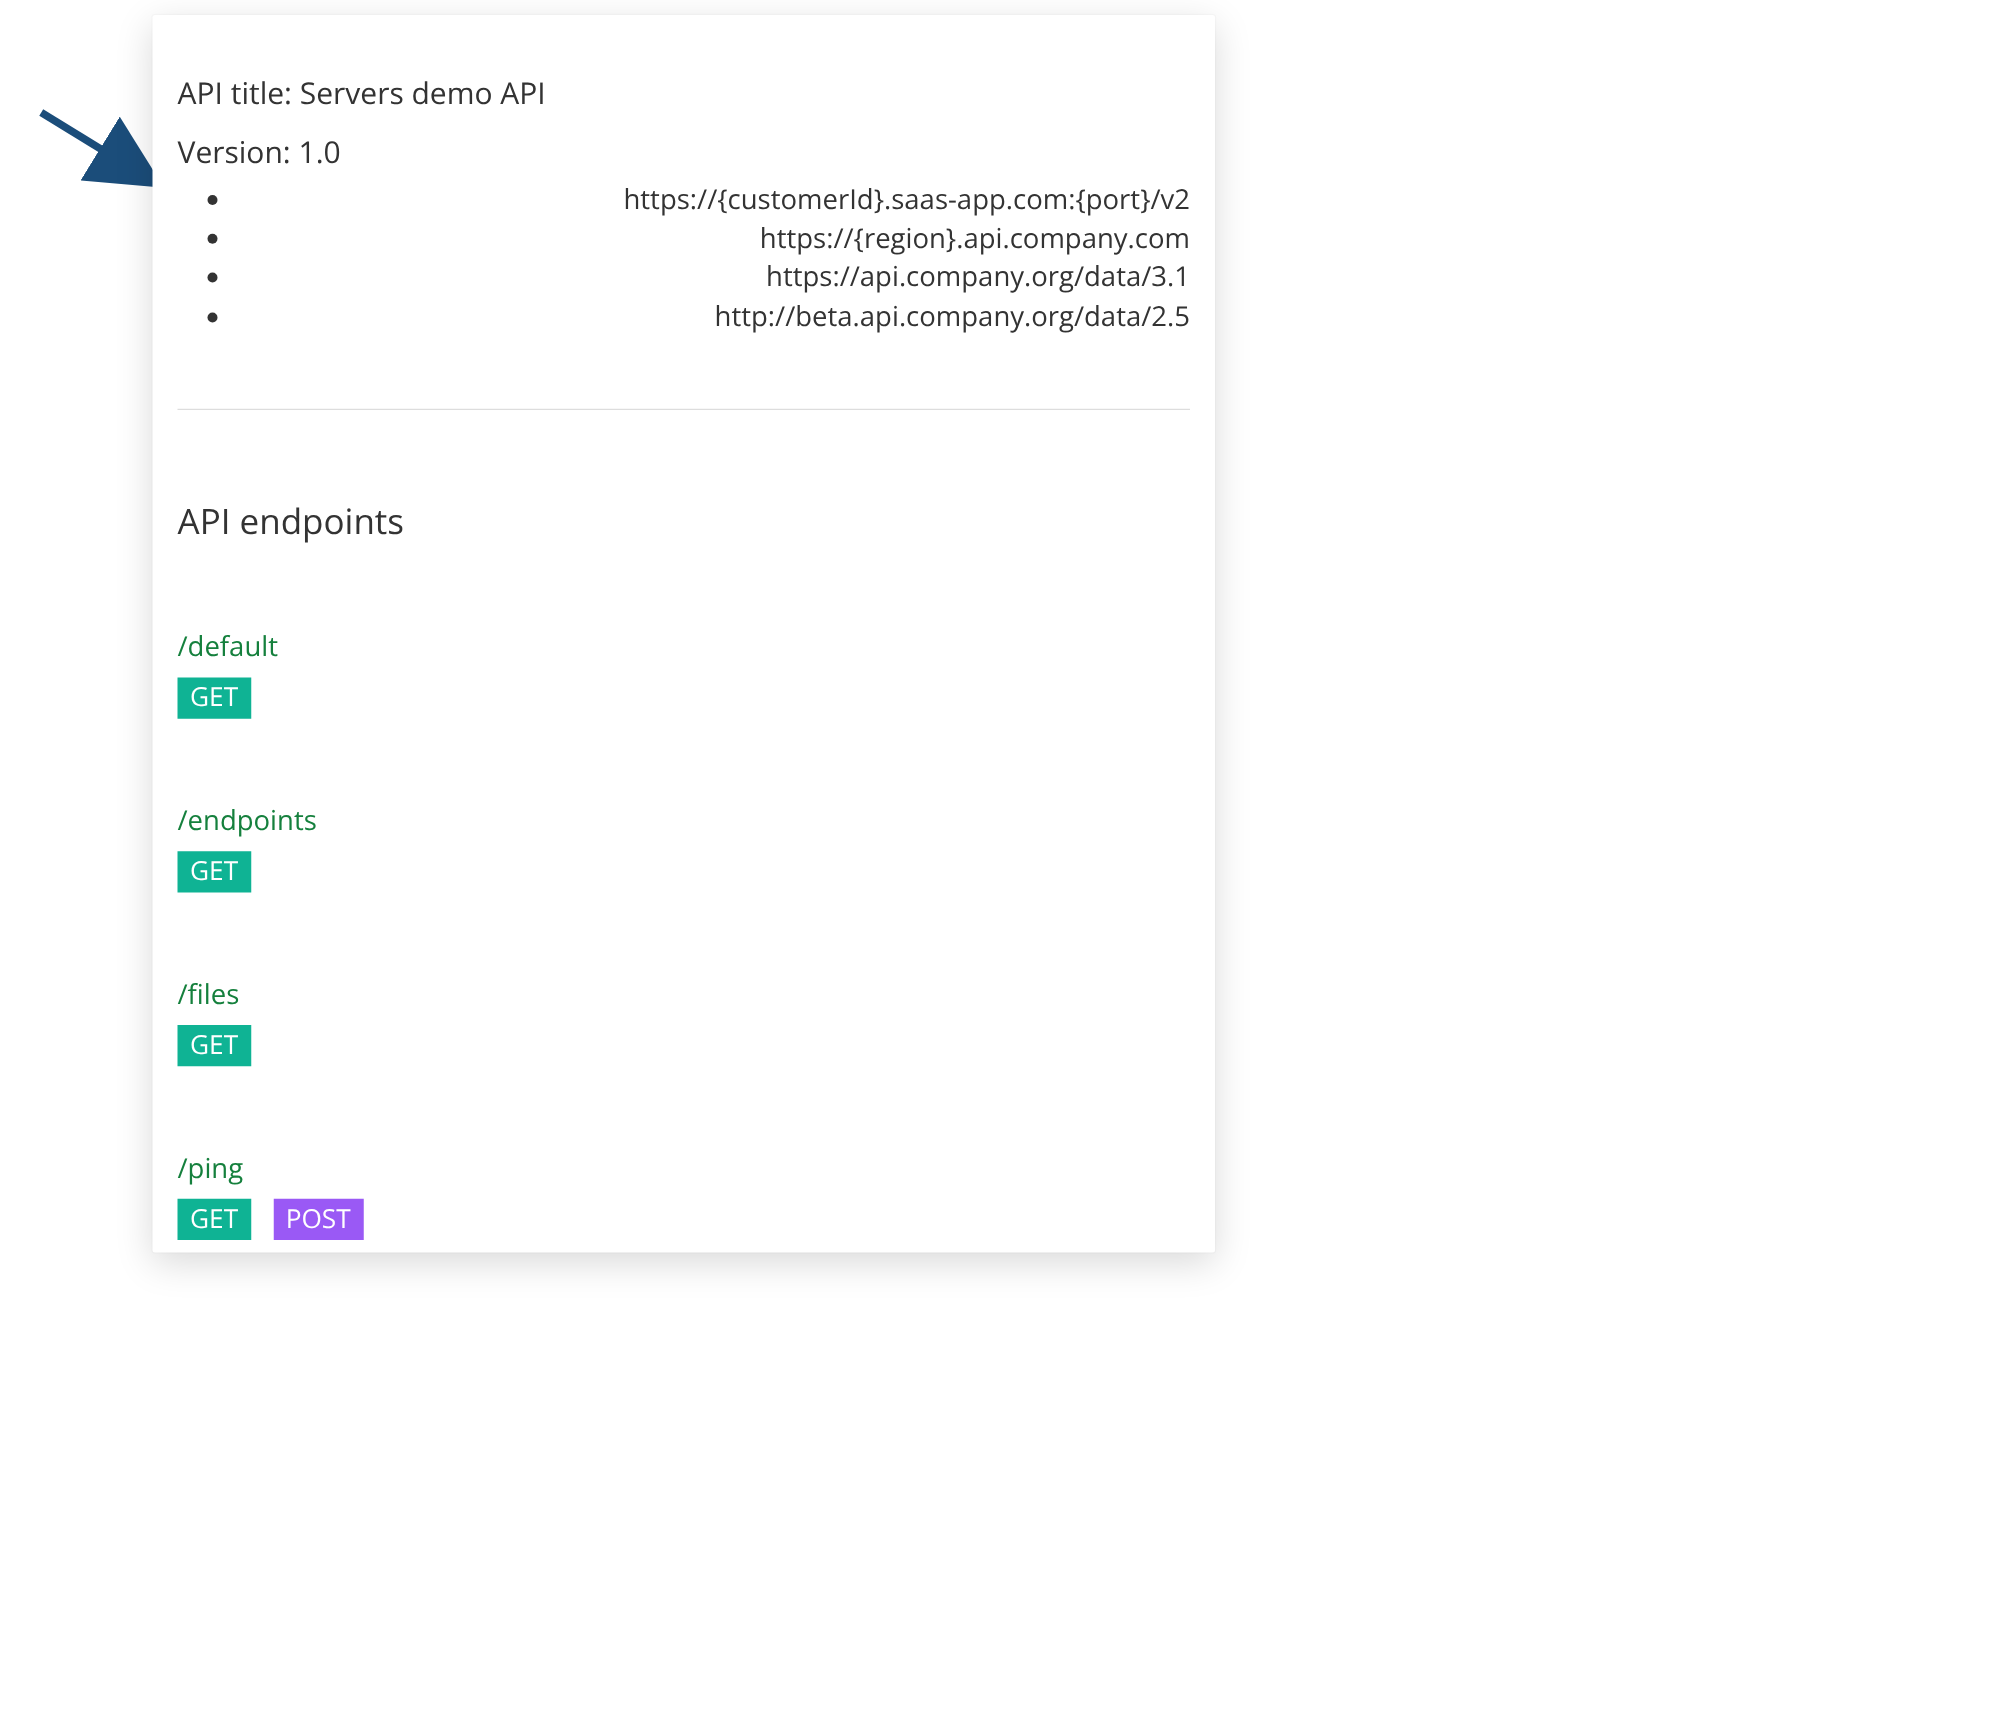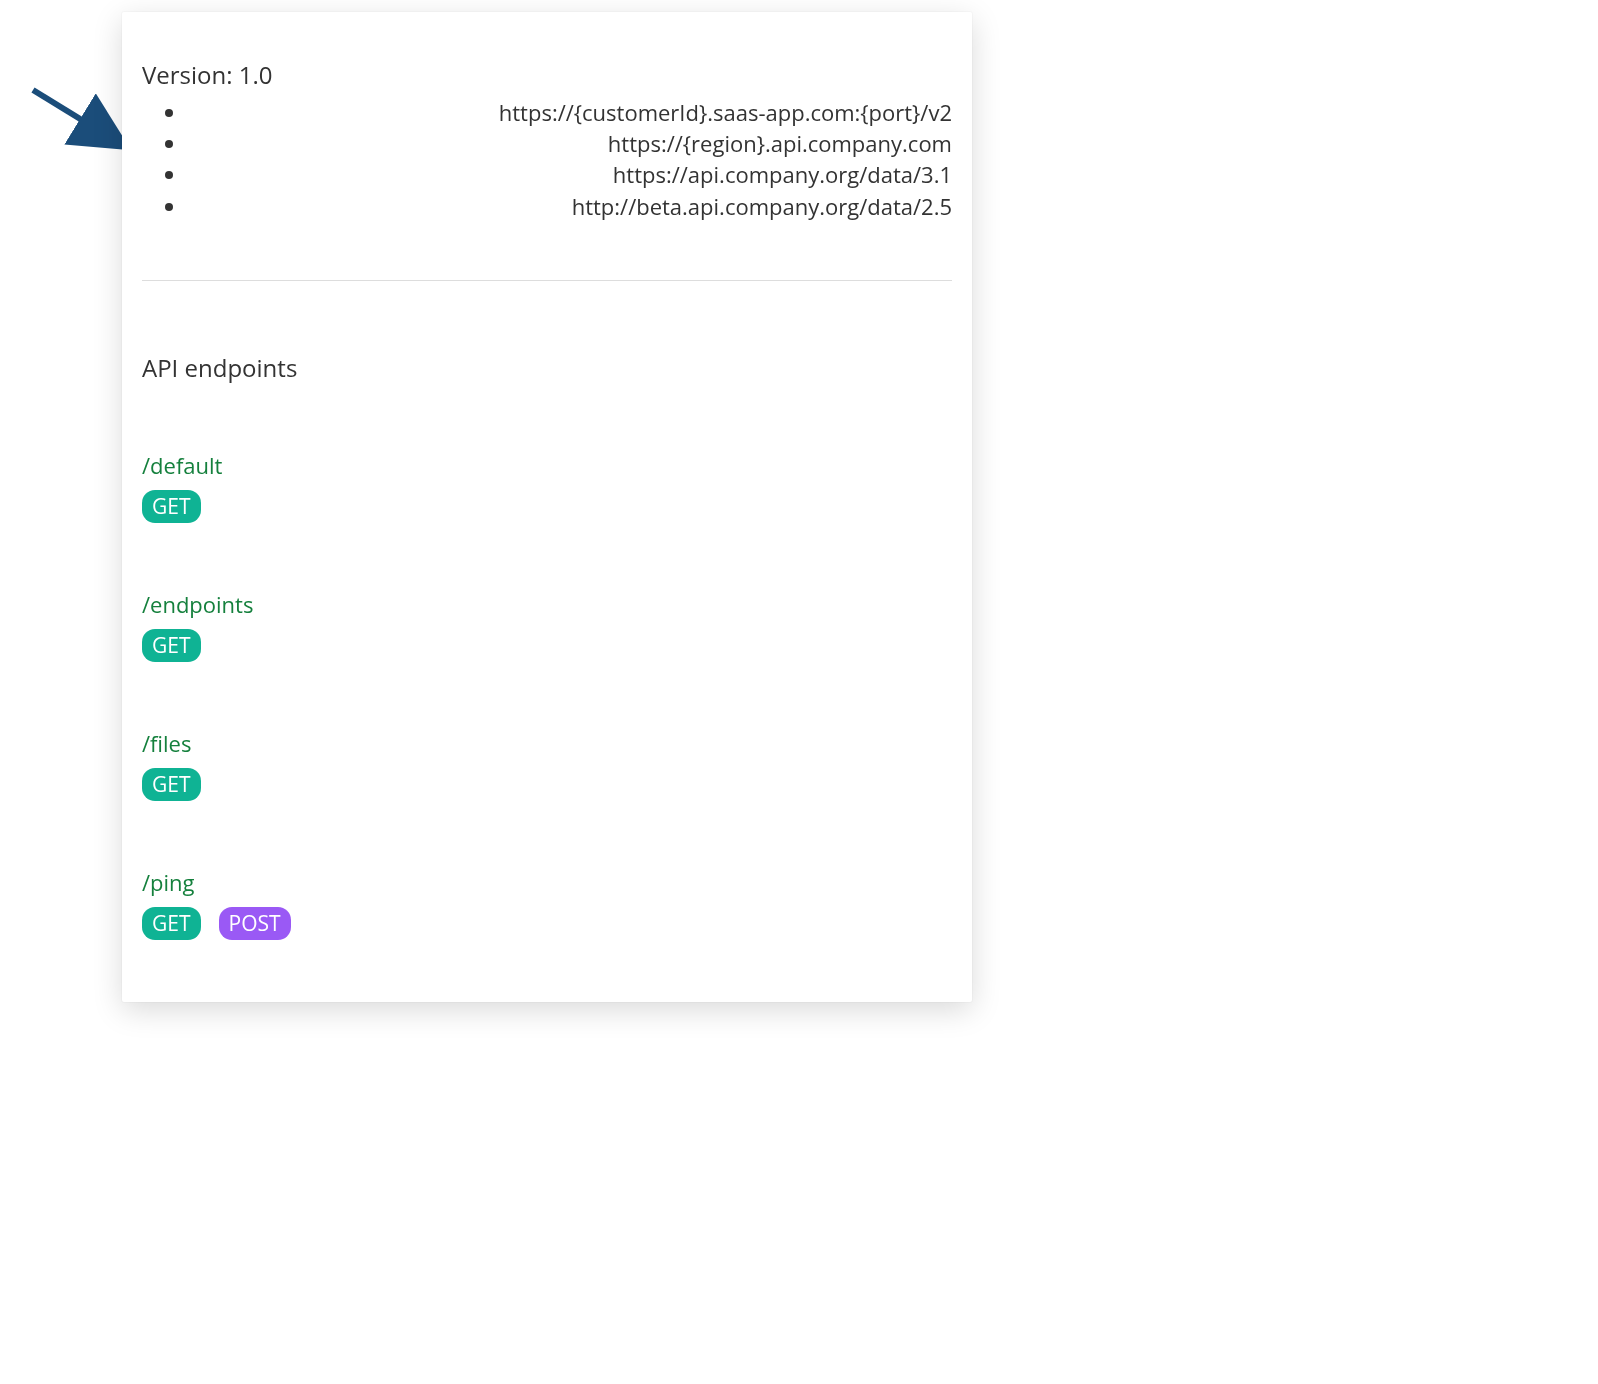--- a/index.html
+++ b/index.html
@@ -54,21 +54,21 @@
     line-height: 1.42;
     color: #333;
   }
   ul.servers li { margin: 0; text-align: right; }
   hr.divider {
     border: none;
     border-top: 1px solid #ddd;
     margin: 58px 0 0 0;
   }
   .endpoints-heading {
-    font-size: 24px;
+    font-size: 28px;
     color: #333;
     margin-top: 70px;
     margin-bottom: 0;
   }
   .endpoint {
     margin-top: 66px;
   }
   .endpoint a.path {
     color: #15803d;
     font-size: 22px;
@@ -77,41 +77,46 @@
   .methods {
     margin-top: 10px;
     display: flex;
     gap: 18px;
   }
   .method-badge {
     display: inline-block;
     color: #fff;
     font-size: 21px;
     padding: 6px 10px;
-    border-radius: 13px;
+    border-radius: 0;
     font-weight: 400;
     line-height: 1;
   }
   .method-GET  { background: #0fb394; }
   .method-POST { background: #9a59f5; text-align: center; }
 </style>
 </head>
 <body>
 
 <svg class="arrow" viewBox="0 0 120 80">
   <defs>
     <marker id="ah" markerWidth="10" markerHeight="10" refX="8" refY="5" orient="auto">
       <polygon points="0,0 10,5 0,10" fill="#1b4d7a"></polygon>
     </marker>
   </defs>
   <line x1="8" y1="10" x2="96" y2="64" stroke="#1b4d7a" stroke-width="6" marker-end="url(#ah)"></line>
 </svg>
 
 <div class="card">
 
+  <p class="meta">
+    <span>API title:</span>
+    <span> </span>
+    <span>Servers demo API</span>
+  </p>
   <p class="meta">
     <span>Version:</span>
     <span> </span>
     <span>1.0</span>
   </p>
 
   <ul class="servers">
     <li>https://{customerId}.saas-app.com:{port}/v2</li>
     <li>https://{region}.api.company.com</li>
     <li>https://api.company.org/data/3.1</li>

